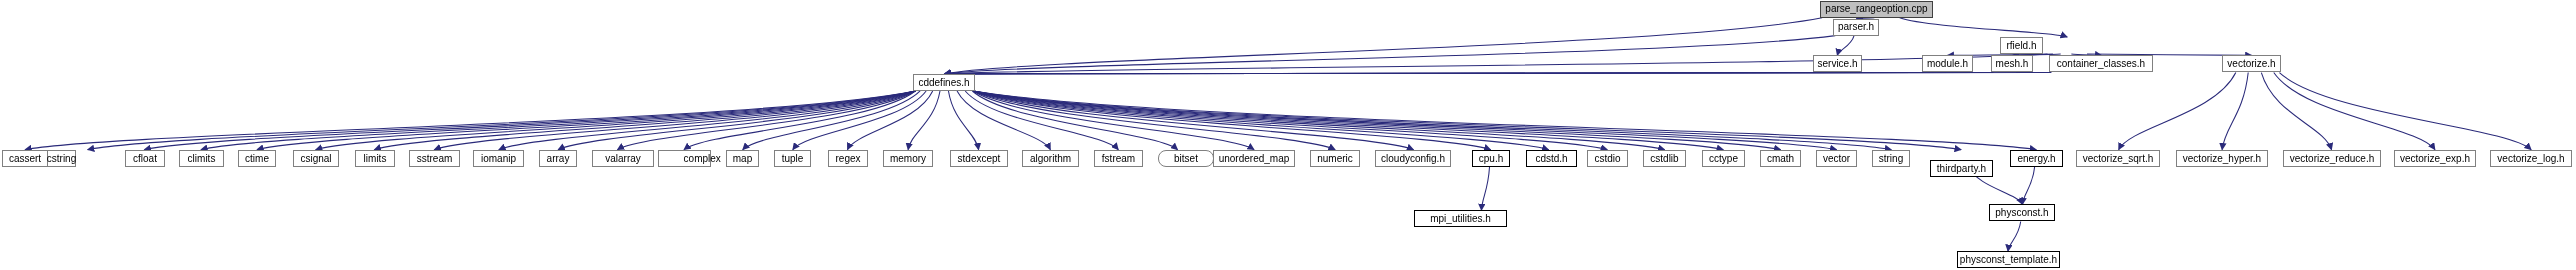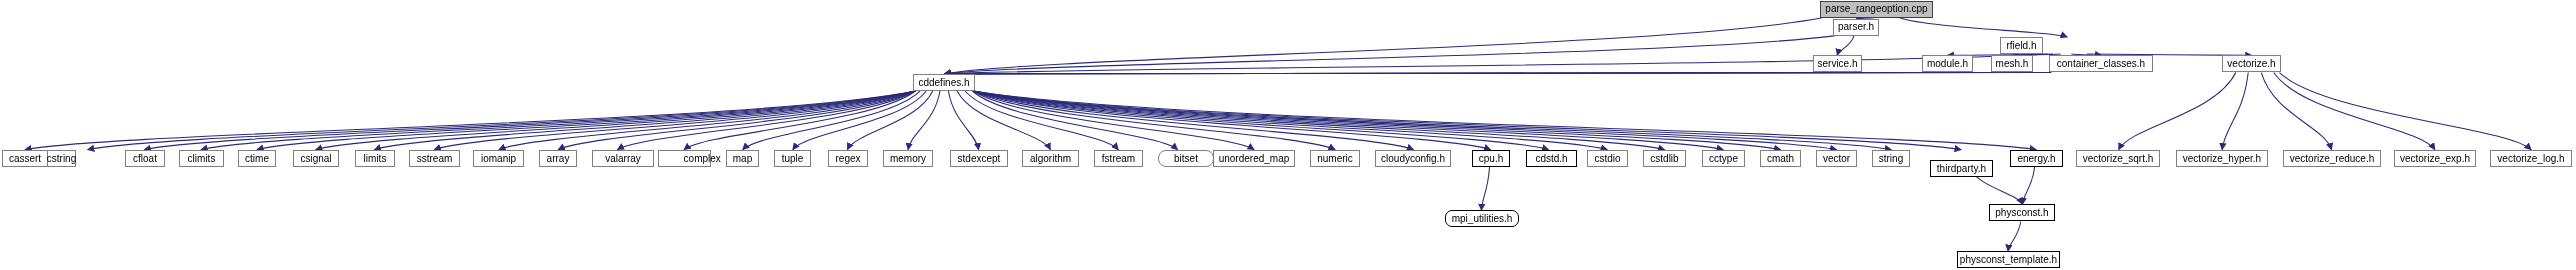--- a/index.html
+++ b/index.html
@@ -254,21 +254,21 @@
       </div>
       <div class="node" style="left: 2283px; top: 150px; width: 98px;">
         <span class="node-label">vectorize_reduce.h</span>
       </div>
       <div class="node" style="left: 2394px; top: 150px; width: 82px;">
         <span class="node-label">vectorize_exp.h</span>
       </div>
       <div class="node" style="left: 2490px; top: 150px; width: 82px;">
         <span class="node-label">vectorize_log.h</span>
       </div>
-      <div class="node strong" style="left: 1445px; top: 210px; width: 74px; border-radius: 7px;">
+      <div class="node strong" style="left: 1414px; top: 210px; width: 93px;">
         <span class="node-label">mpi_utilities.h</span>
       </div>
       <div class="node strong" style="left: 1989px; top: 204px; width: 66px;">
         <span class="node-label">physconst.h</span>
       </div>
       <div class="node strong" style="left: 1957px; top: 251px; width: 103px;">
         <span class="node-label">physconst_template.h</span>
       </div>
     </div>
 </div>

